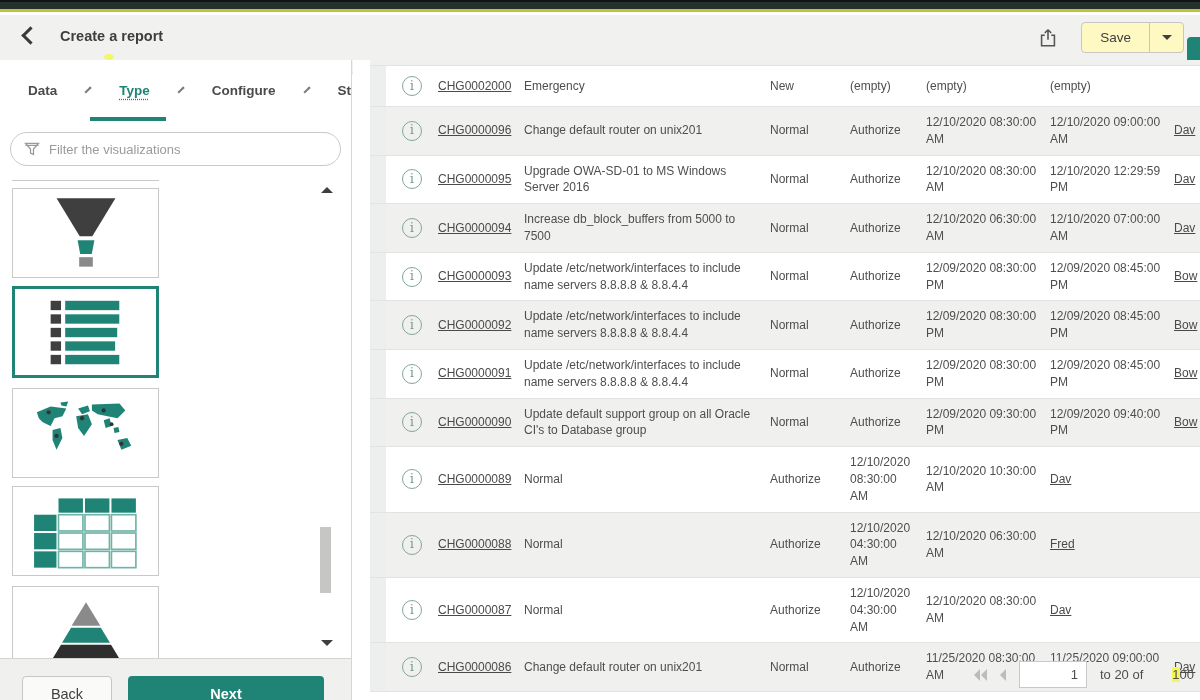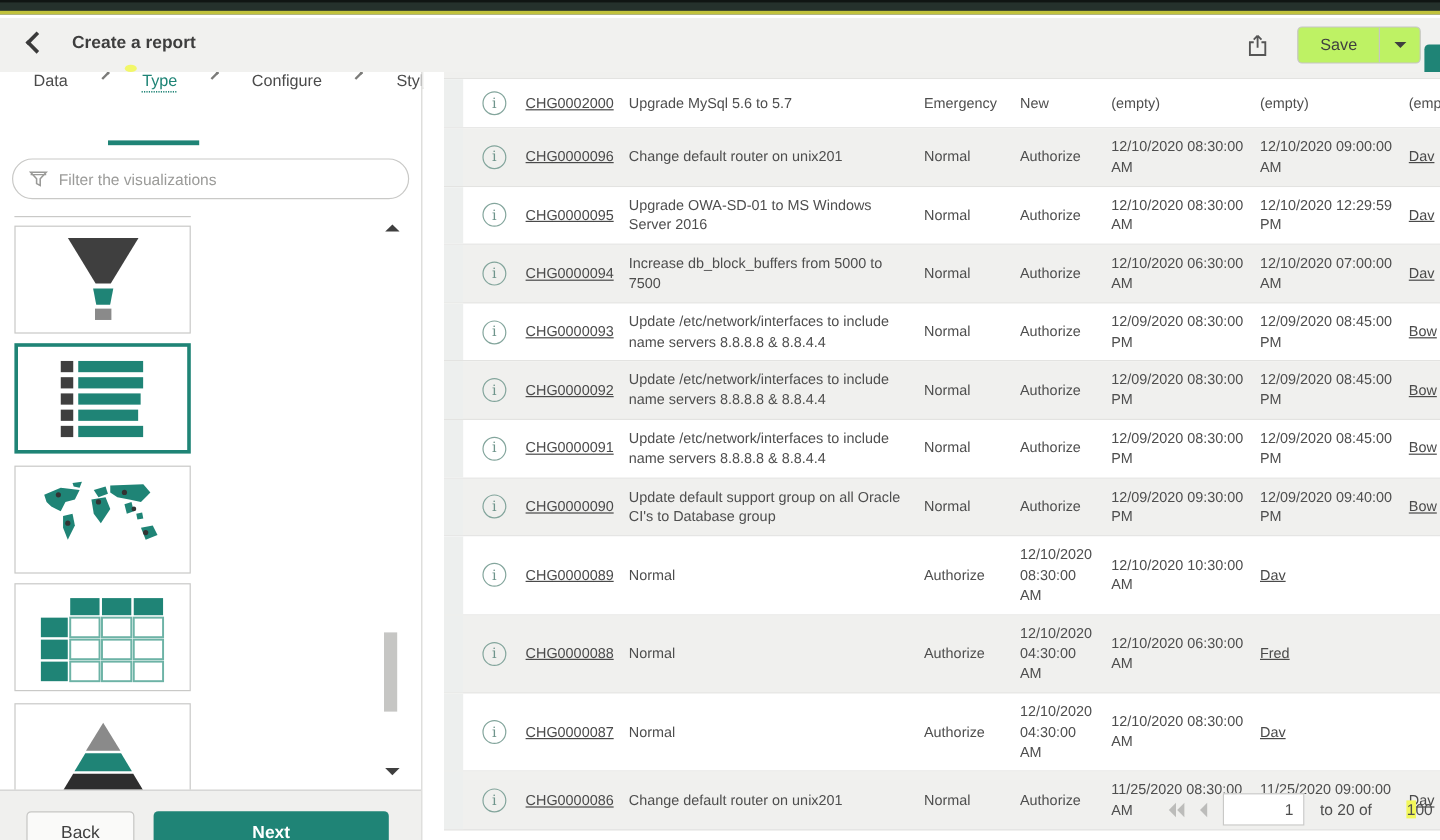--- a/index.html
+++ b/index.html
@@ -16,36 +16,36 @@
     border-left:3px solid #3a3a3a; border-bottom:3px solid #3a3a3a;
     transform:rotate(45deg); cursor:pointer; }
   .page-title { position:absolute; left:60px; top:13px; font-size:14.5px;
     font-weight:600; color:#3e3e3e; }
   .dot-artifact { position:absolute; left:104px; top:54px; width:10px; height:6px;
     border-radius:50%; background:var(--highlight_yellow,#f2f75a); opacity:.9; z-index:30; }
   .header-actions { position:absolute; right:16px; top:0; height:45px;
     display:flex; align-items:center; gap:22px; }
   .share-icon { width:22px; height:22px; cursor:pointer; }
   .save-split { display:flex; height:31px; border:1px solid #c6c6c4; border-radius:4px;
-    background:#bef264; overflow:hidden; }
+    background:#fef9c3; overflow:hidden; }
   .save-main { padding:0 18px; font-size:13.5px; color:#3f3f3f; display:flex;
     align-items:center; cursor:pointer; background:transparent; border:none;
     font-family:inherit; }
   .save-caret { width:34px; border-left:1px solid #c6c6c4; display:flex;
     align-items:center; justify-content:center; cursor:pointer; }
   .caret-down { width:0; height:0; border:5px solid transparent;
     border-top-color:#3f3f3f; margin-top:5px; }
   .primary-sliver { position:absolute; right:0; top:22px; width:13px; height:31px;
     background:var(--accent,#1f8476); border-radius:4px 0 0 4px; cursor:pointer; }
 
   
   .left-panel { position:absolute; top:60px; left:0; width:352px; bottom:0;
     background:#fff; border-right:1px solid #d6d6d4; overflow:hidden; }
-  .breadcrumb { position:relative; height:61px; display:flex; align-items:flex-start;
-    padding-left:28px; gap:30px; font-size:13.5px; font-weight:400; color:#4b4b4b; }
+  .breadcrumb { position:relative; height:61px; display:flex; align-items:center;
+    padding-left:28px; gap:30px; font-size:13.5px; font-weight:700; color:#4b4b4b; }
   .crumb { cursor:pointer; }
   .crumb.active { color:var(--accent,#1f8476);
     text-decoration:underline dotted; text-underline-offset:4px; }
   .bc-chev { width:8px; height:8px; border-top:2px solid #7b7b79;
     border-right:2px solid #7b7b79; transform:rotate(45deg); margin-top:-1px; }
   .crumb-underline { position:absolute; bottom:0; left:90px; width:76px; height:4px;
     background:var(--accent,#1f8476); }
   .filter-box { position:absolute; top:72px; left:10px; right:10px; height:34px;
     border:1px solid #c9c9c7; border-radius:17px; display:flex; align-items:center;
     padding:0 13px; gap:9px; background:#fff; }
@@ -248,21 +248,20 @@
 </div>
 
 <div class="main">
   <div class="table-wrap">
     <div class="top-strip"></div>
     <div id="table-body">
         <div class="trow">
           <div class="cell gutter"></div>
           <div class="cell info"><span class="info-icon">i</span></div>
           <div class="cell num"><a class="chg-link">CHG0002000</a></div>
-          <div class="cell desc">Upgrade MySql 5.6 to 5.7</div>
           <div class="cell pri">Emergency</div>
           <div class="cell state">New</div>
           <div class="cell start">(empty)</div>
           <div class="cell end">(empty)</div>
           <div class="cell assigned"><span>(empty)</span></div>
         </div>
         <div class="trow stripe">
           <div class="cell gutter"></div>
           <div class="cell info"><span class="info-icon">i</span></div>
           <div class="cell num"><a class="chg-link">CHG0000096</a></div>

